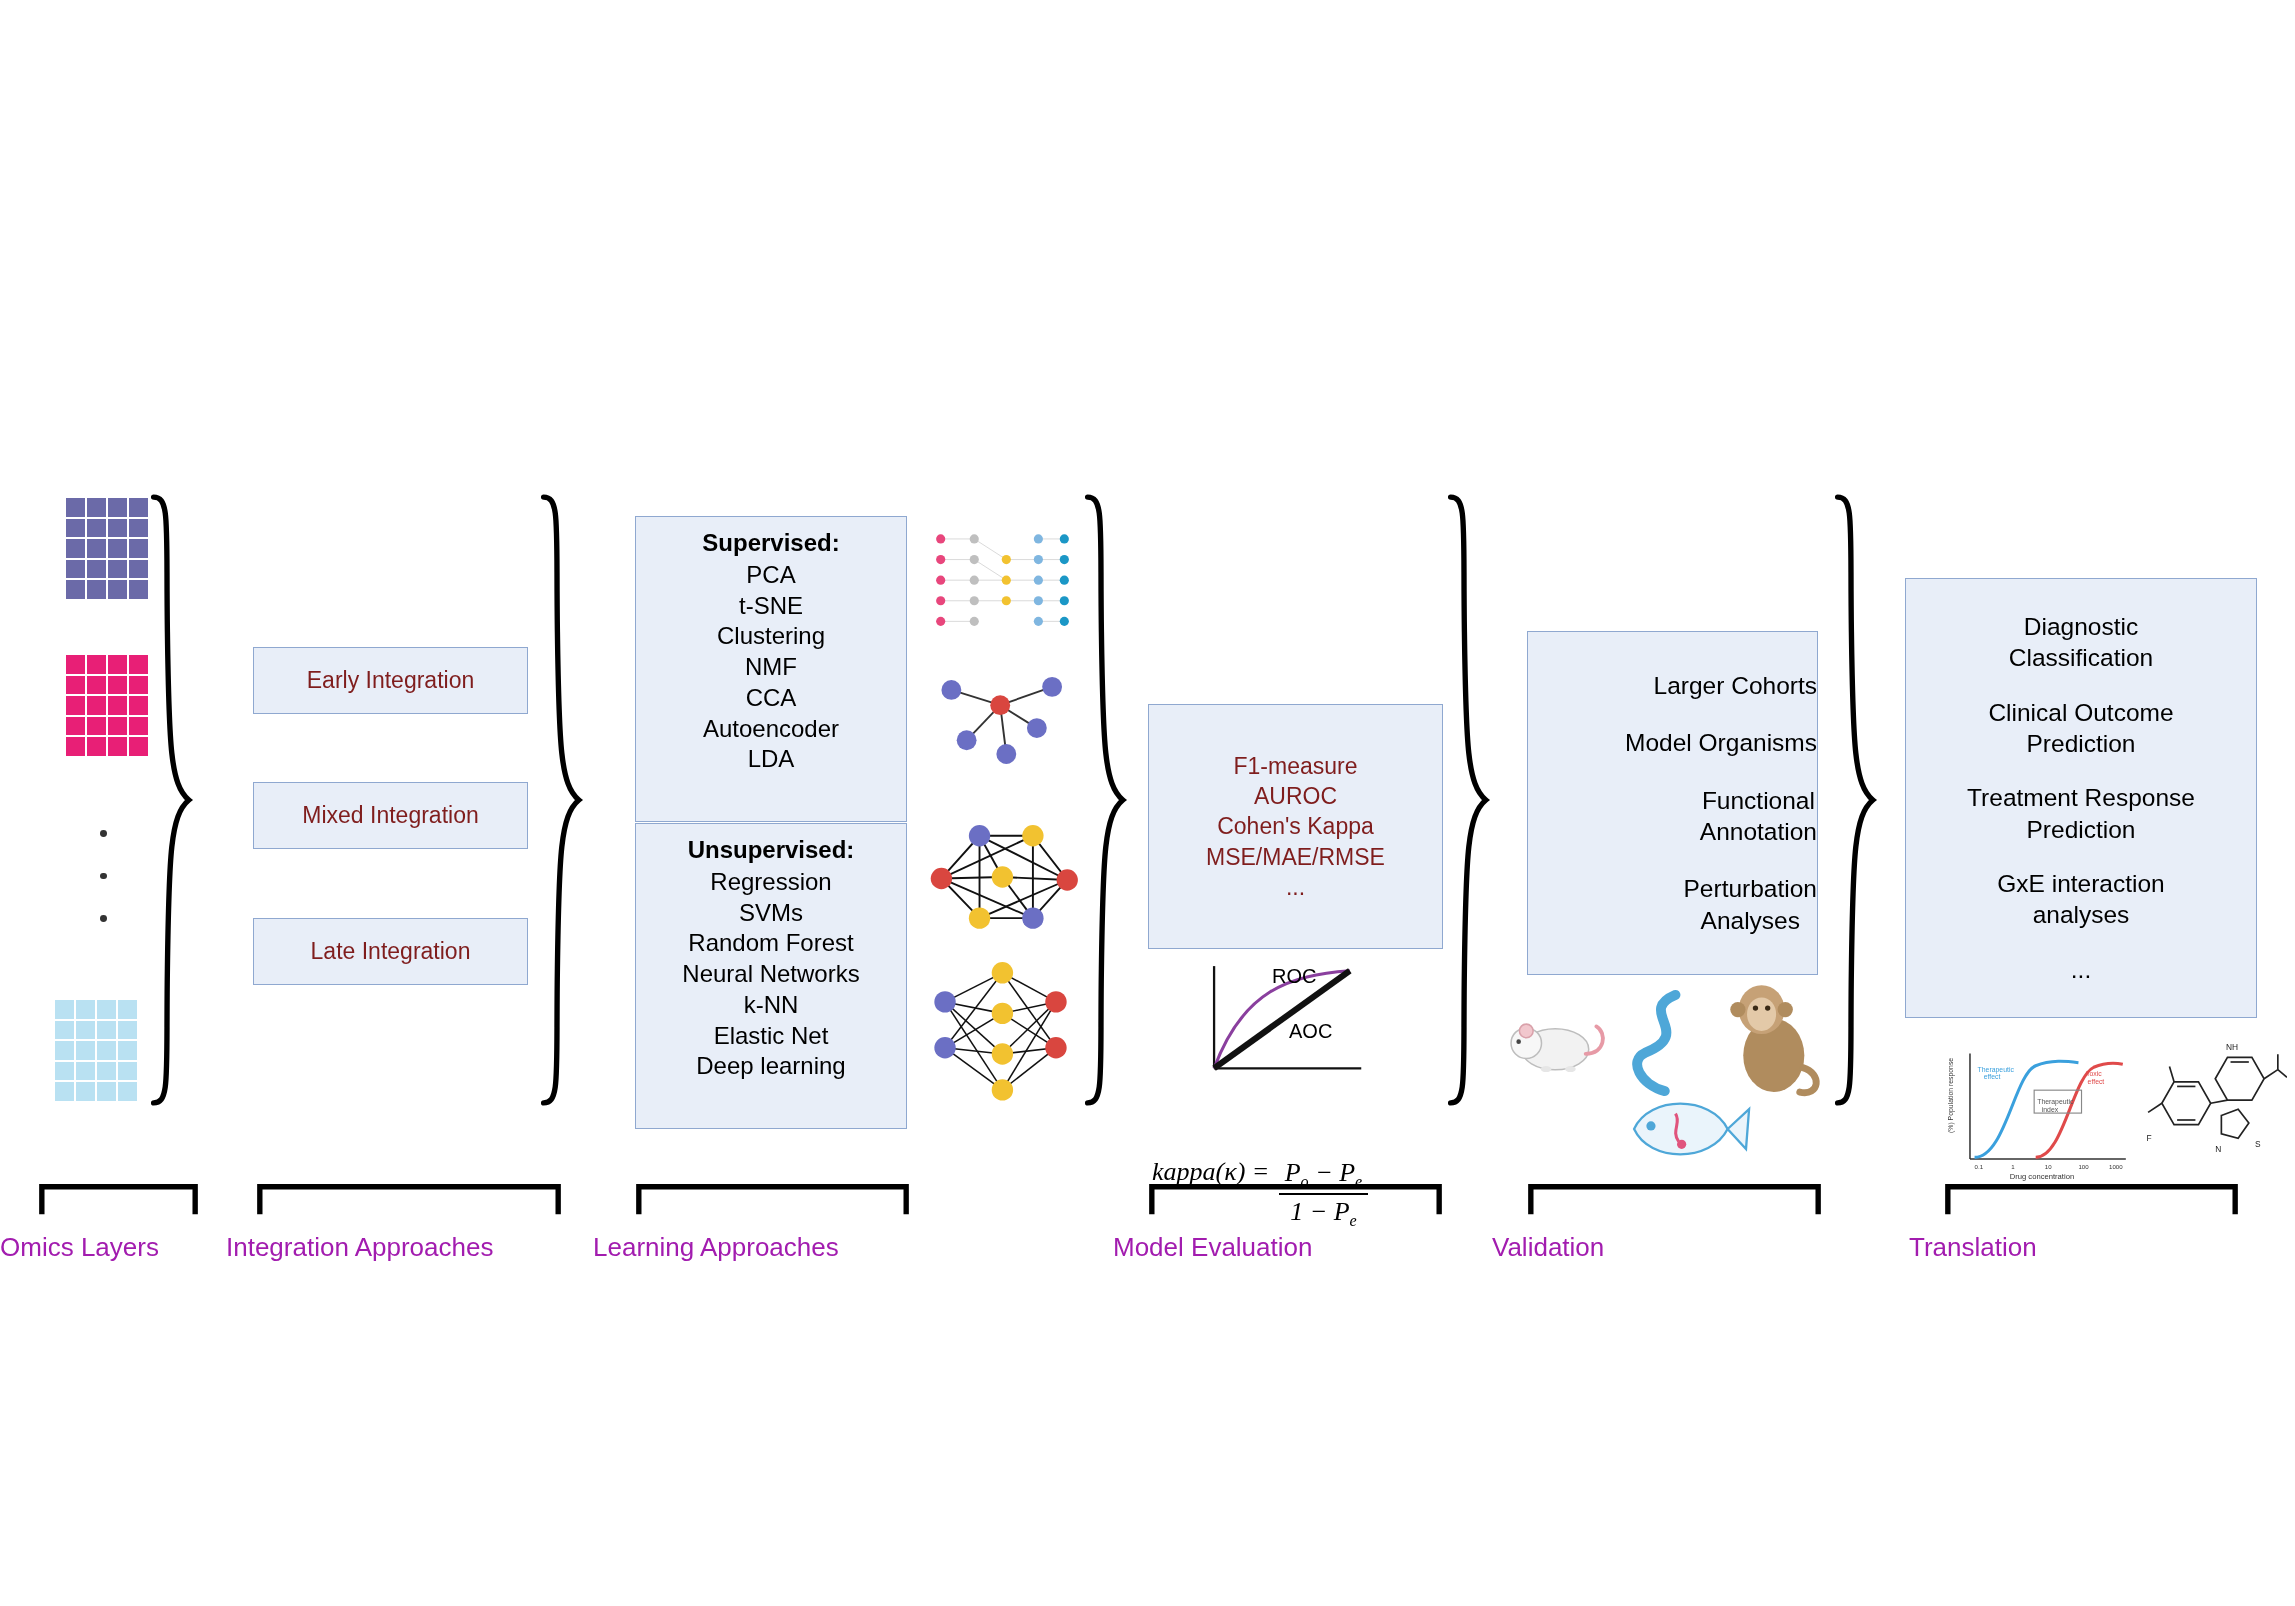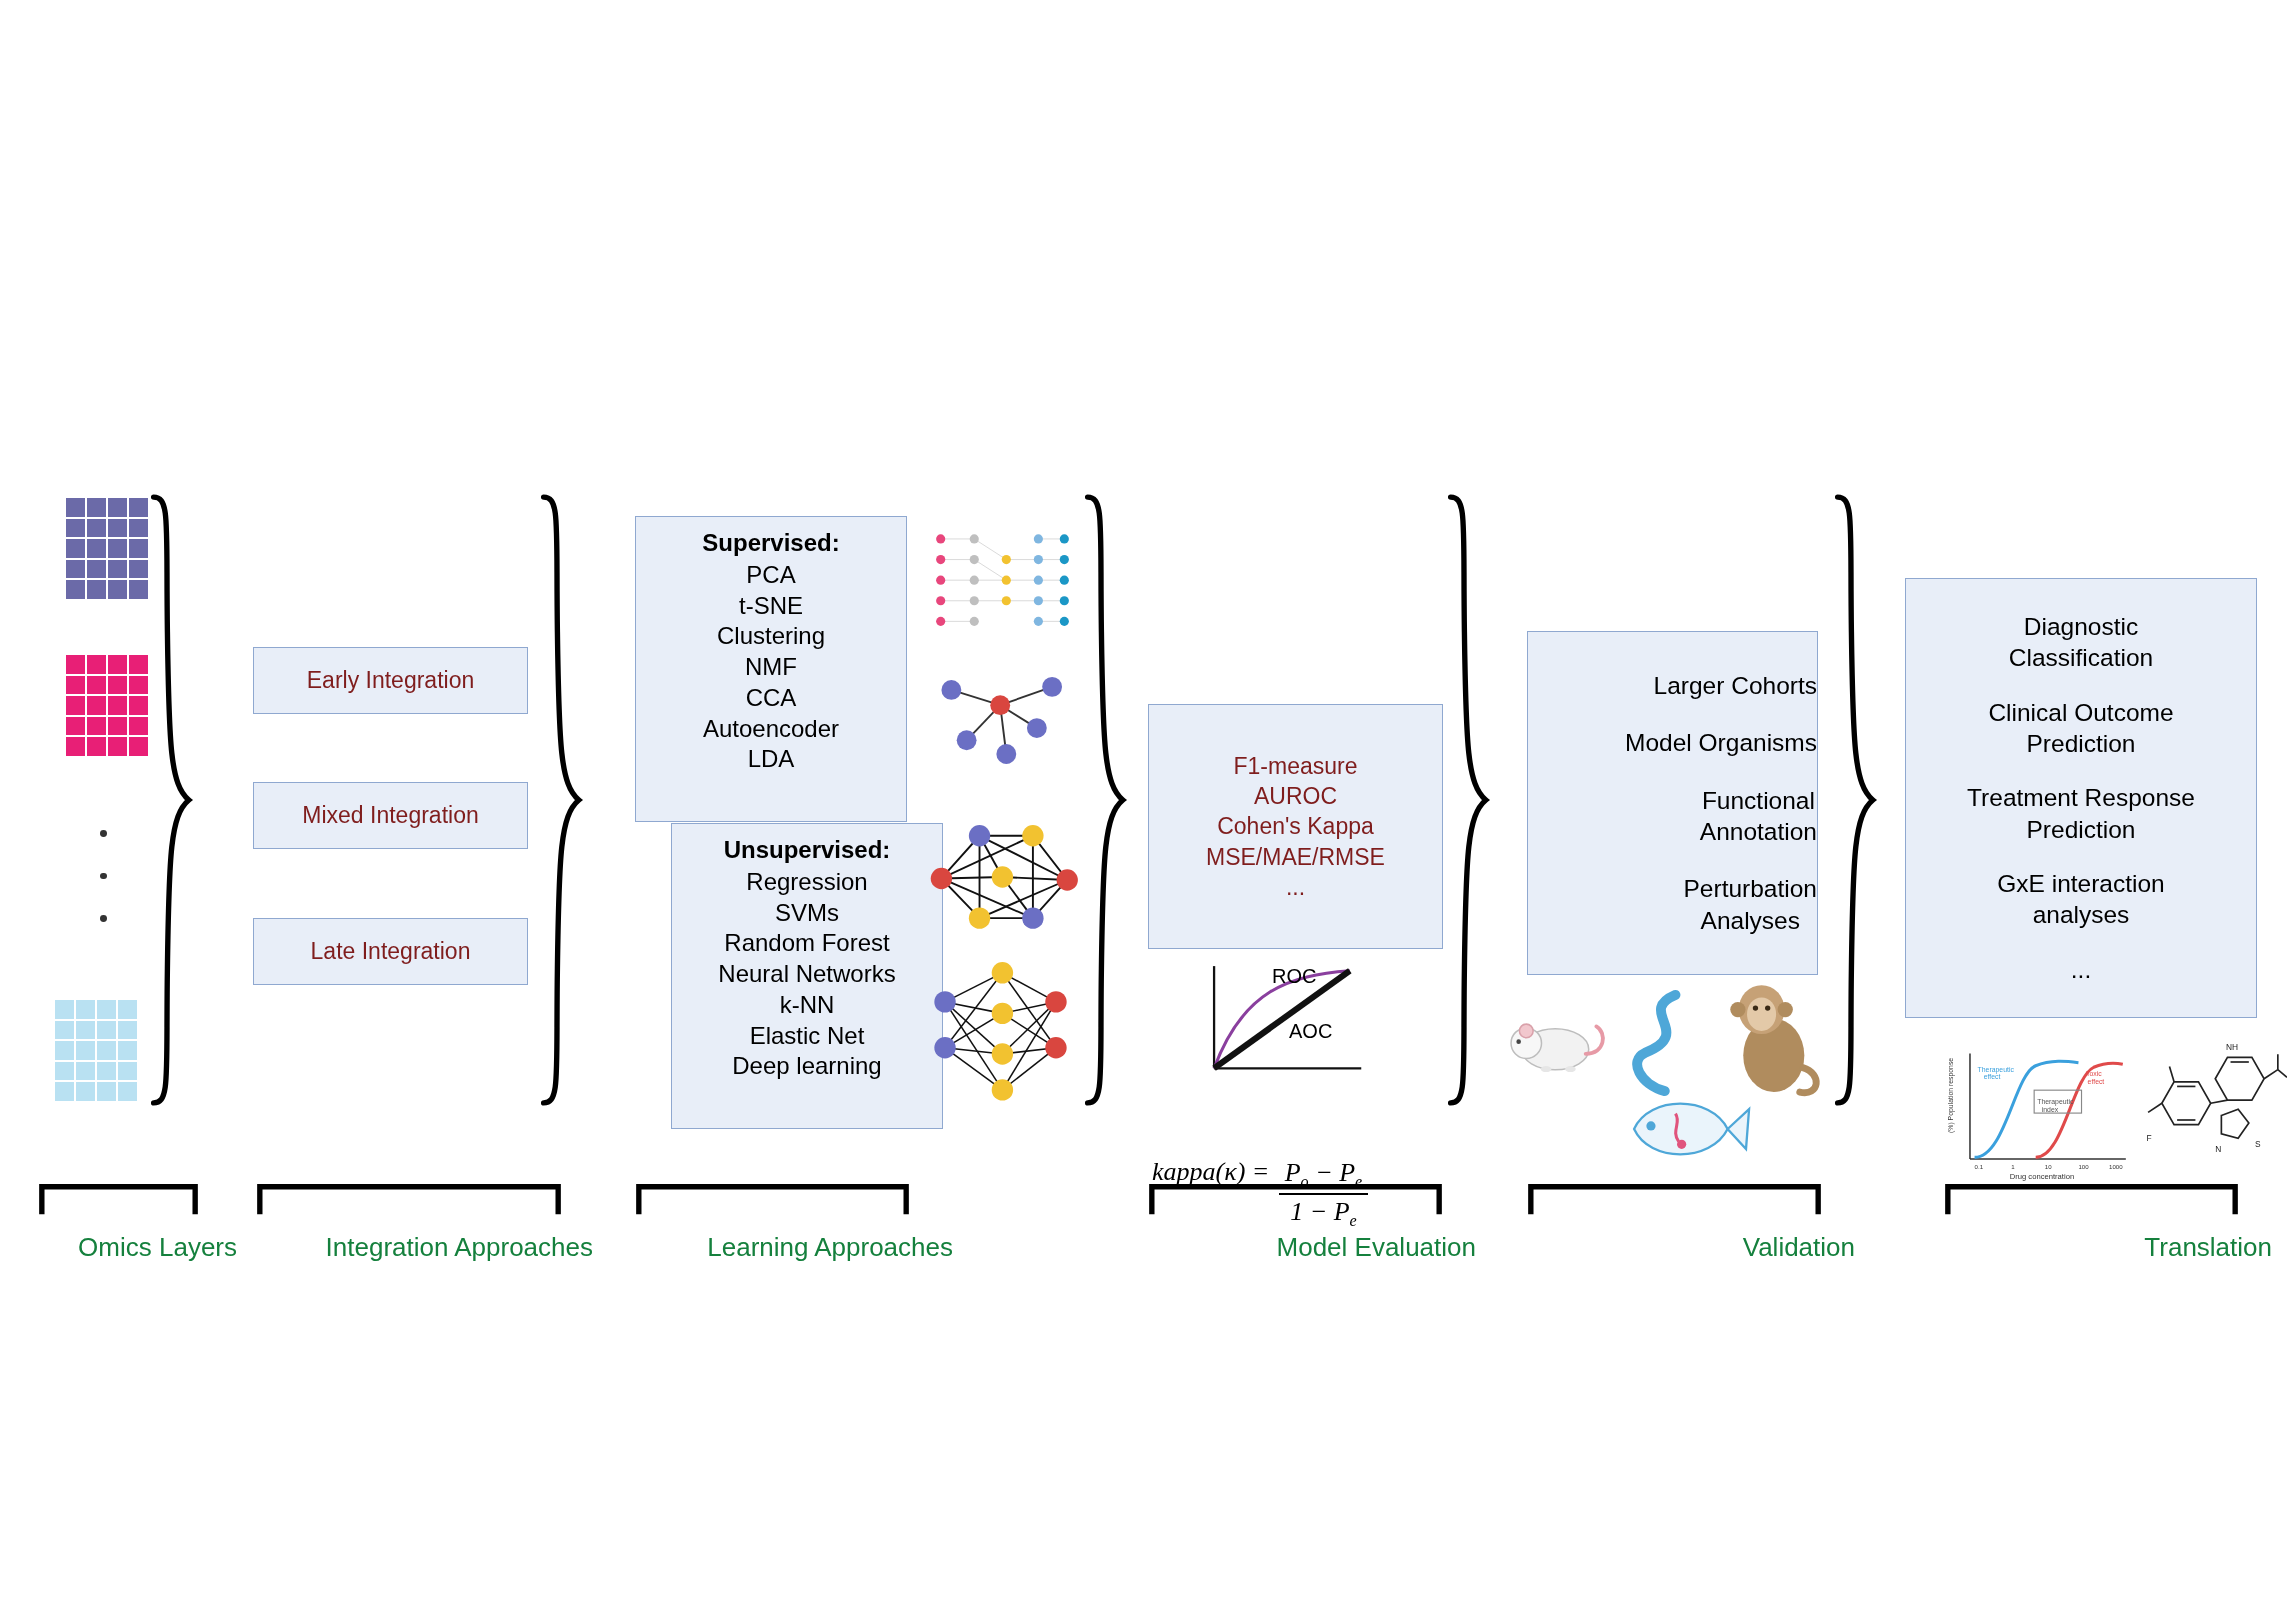--- a/index.html
+++ b/index.html
@@ -31,23 +31,23 @@
     flex-direction: column;
     align-items: center;
     justify-content: center;
     text-align: center;
     font-size: 23px;
     line-height: 1.32;
     color: #7f1d1d;
   }
   .section-label {
     position: absolute;
-    text-align: right;
+    text-align: left;
     font-size: 26px;
-    color: #15803d;
+    color: #a21caf;
     white-space: nowrap;
   }
   
   .grid {
     position: absolute;
     display: grid;
     box-sizing: border-box;
   }
   .grid .cell {
     border: 1.1px solid #ffffff;
@@ -251,21 +251,21 @@
     </div>
     <div class="item">PCA</div>
     <div class="item">t-SNE</div>
     <div class="item">Clustering</div>
     <div class="item">NMF</div>
     <div class="item">CCA</div>
     <div class="item">Autoencoder</div>
     <div class="item">LDA</div>
   </div>
 
-  <div class="listblock" style="left:671px; top:823px; width:272px; height:306px;">
+  <div class="listblock" style="left:635px; top:823px; width:272px; height:306px;">
     <div class="head">
       <span>Unsupervised</span><span>:</span>
     </div>
     <div class="item">Regression</div>
     <div class="item">SVMs</div>
     <div class="item">Random Forest</div>
     <div class="item">Neural Networks</div>
     <div class="item">k-NN</div>
     <div class="item">Elastic Net</div>
     <div class="item">Deep learning</div>

